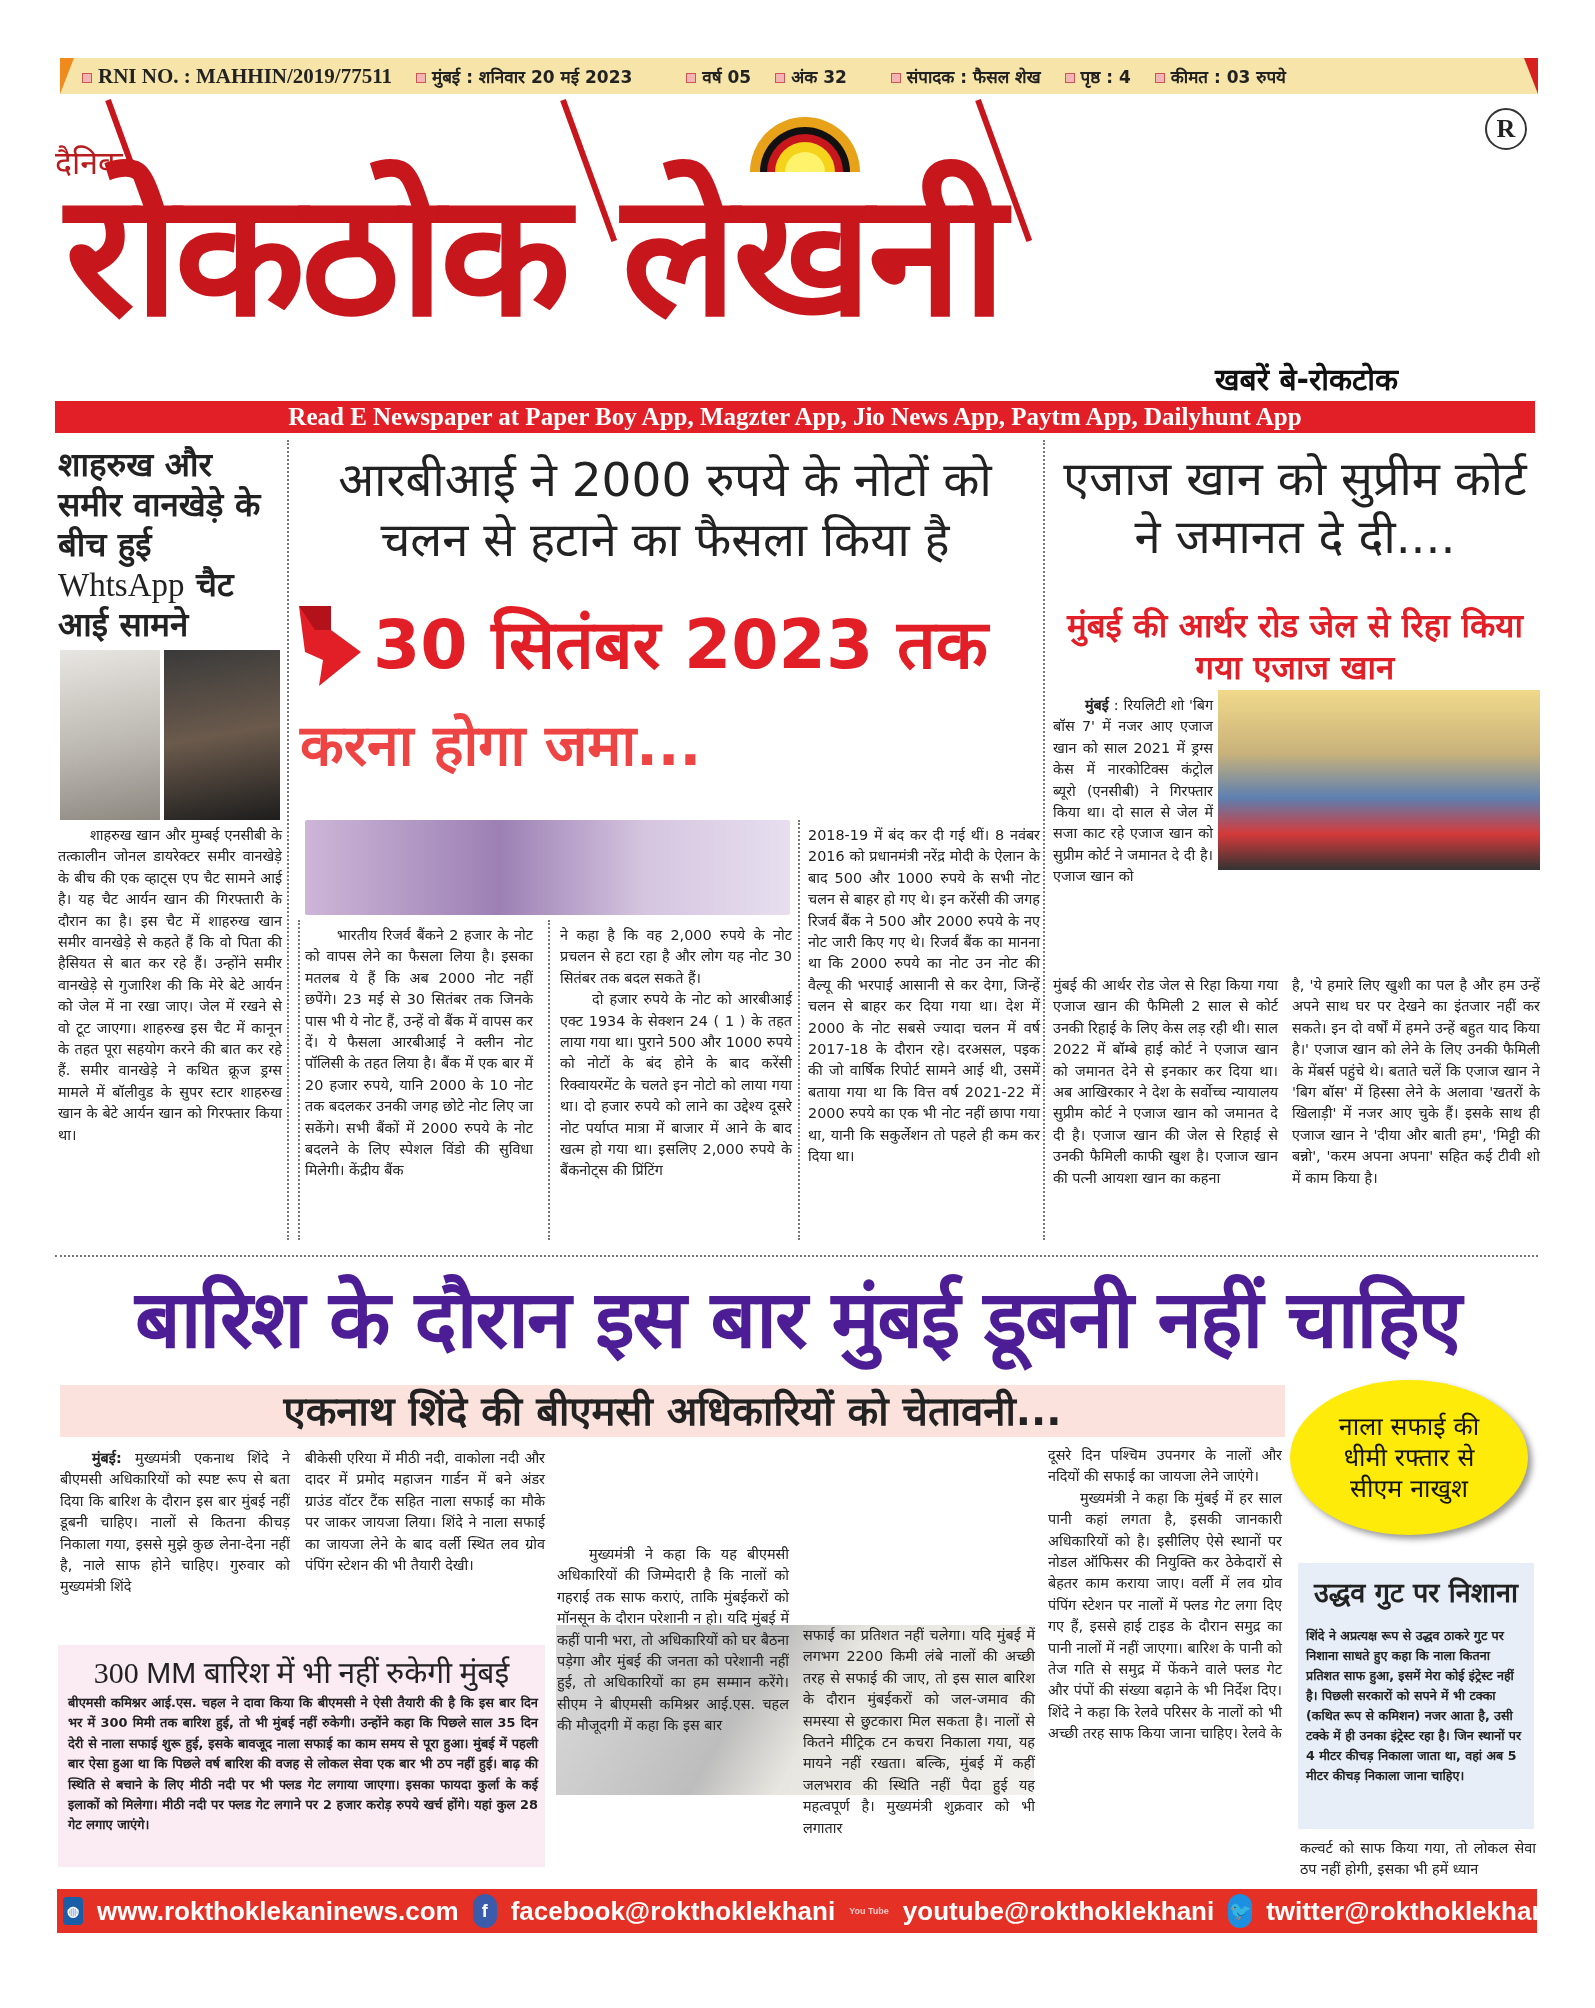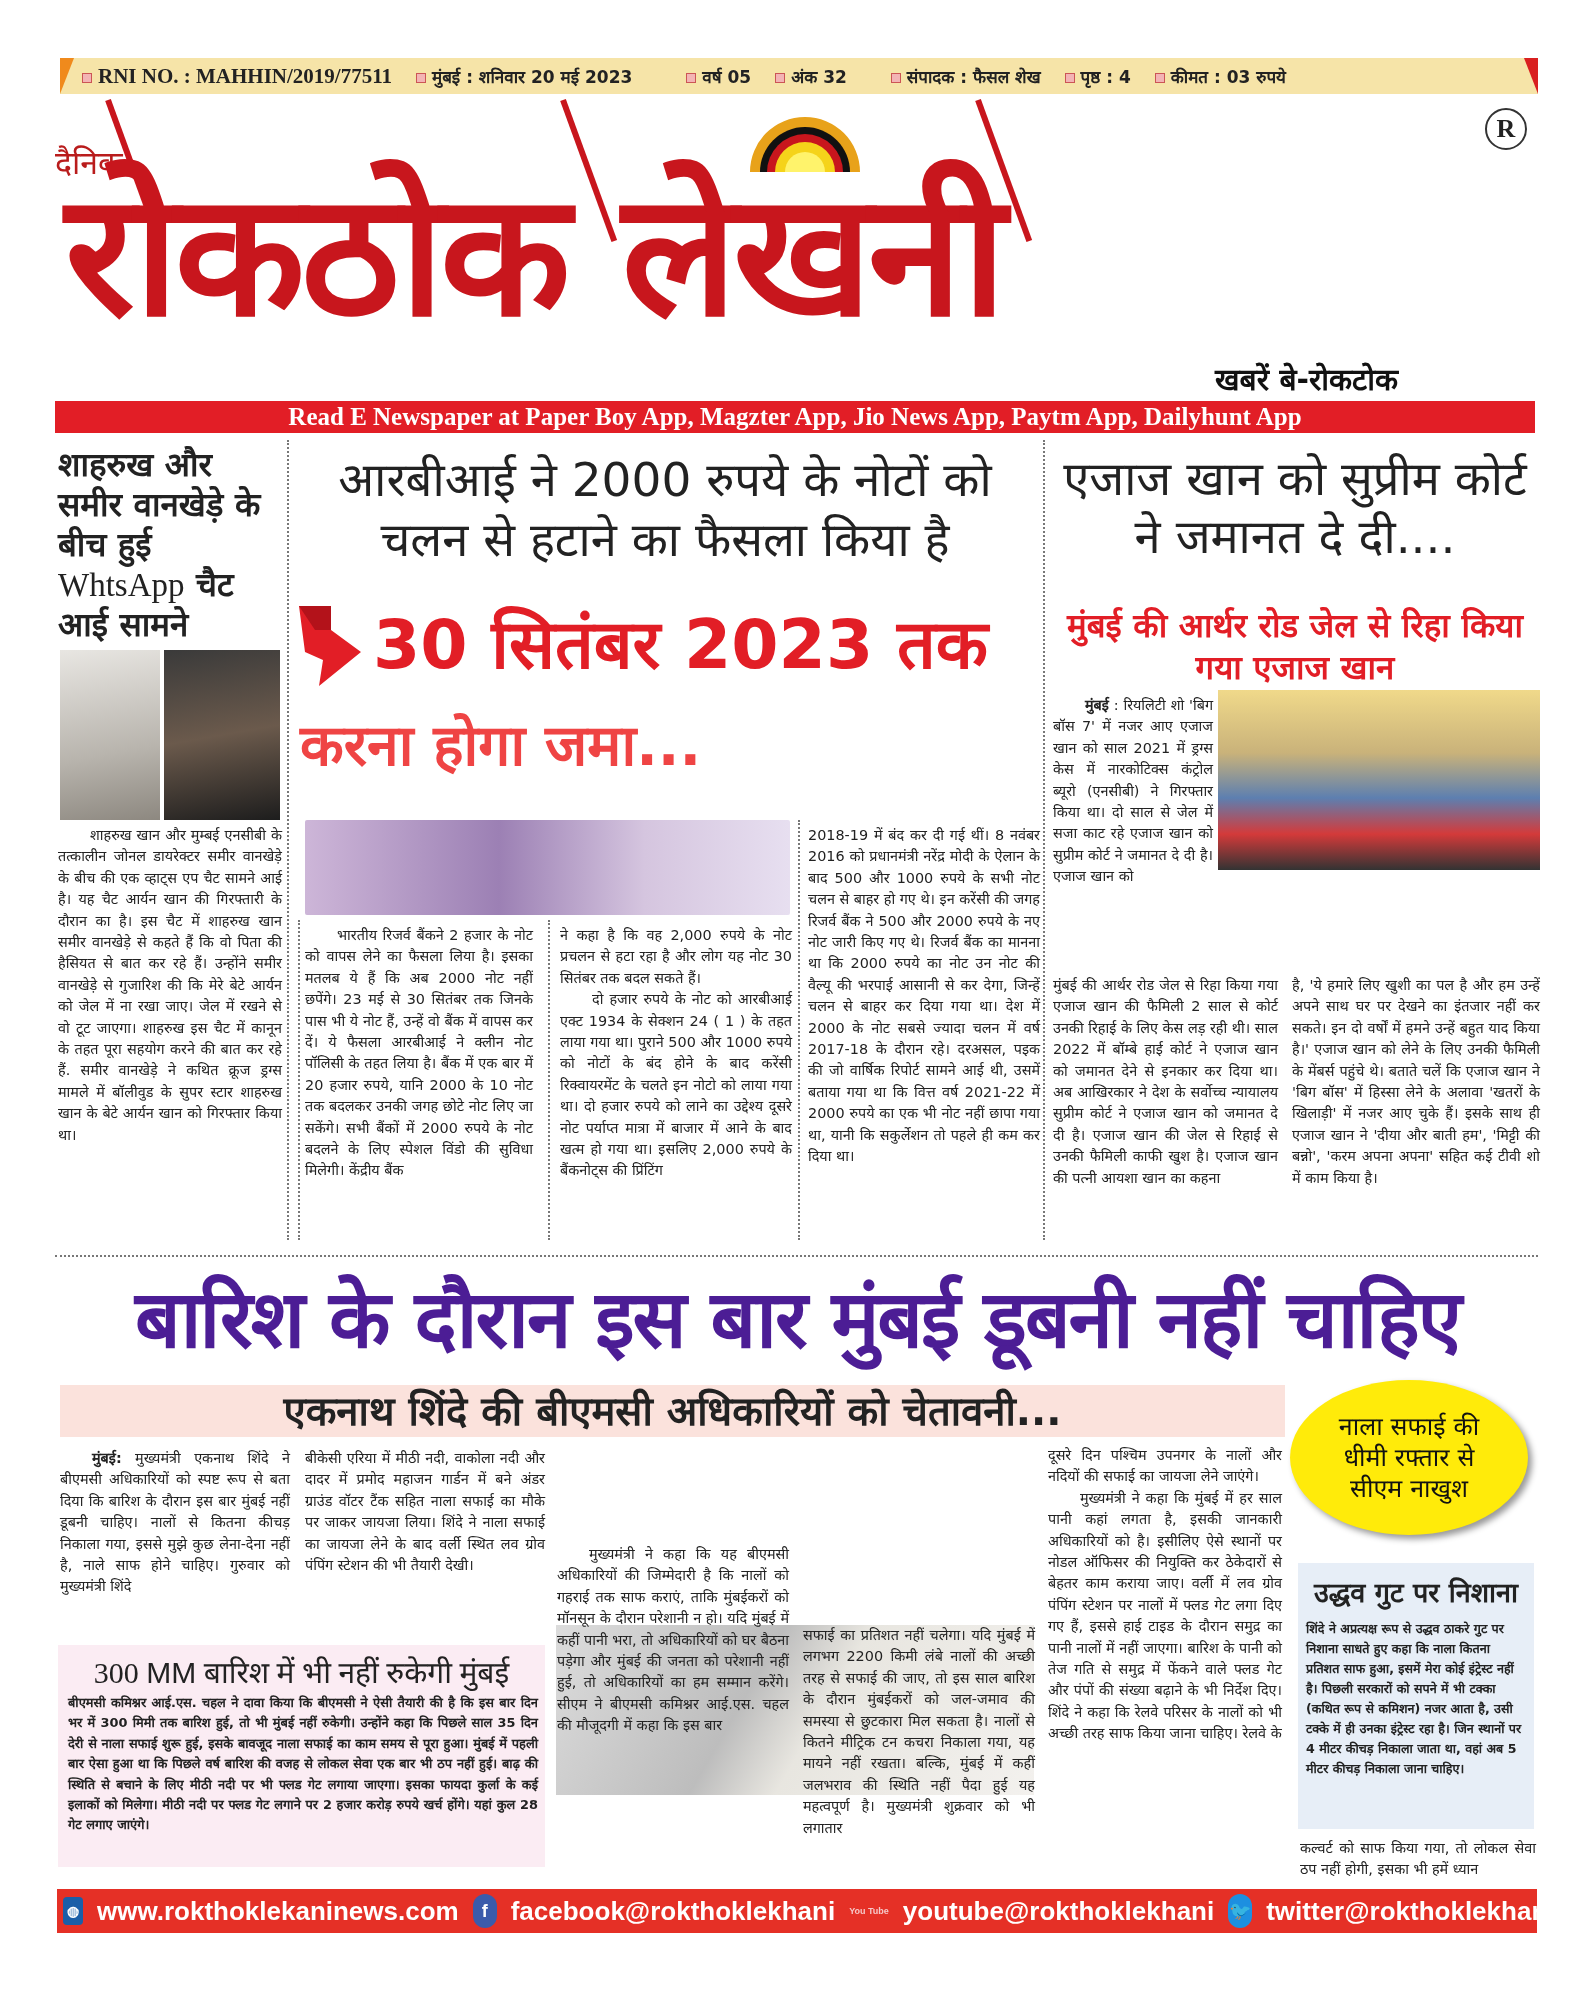--- a/index.html
+++ b/index.html
@@ -69,21 +69,21 @@
 #b-c2{left:305px;top:1448px;width:240px}
 #shinde-photo{left:556px;top:1445px;width:478px;height:170px}
 #b-c3{left:557px;top:1544px;width:232px}
 #b-c4{left:803px;top:1625px;width:232px}
 #b-c5{left:1048px;top:1445px;width:234px}
 #mm-box{left:58px;top:1645px;width:487px;height:222px;background:#fbecf3}
 #mm-title{left:0;top:6px;width:100%;text-align:center;font-size:30px;font-weight:normal;color:#222;font-family:"Liberation Serif",serif}
 #mm-title .mm{font-family:"Liberation Sans",sans-serif}
 #mm-body{left:10px;top:48px;width:470px;font-size:12.9px;font-weight:bold;line-height:20.4px;text-align:justify;color:#222}
 #uddhav-box{left:1298px;top:1563px;width:236px;height:266px;background:#e7eef7;padding:10px 8px}
-#uddhav-title{font-size:27px;font-weight:bold;text-align:center;margin-bottom:9px;color:#222}
+#uddhav-title{font-size:27px;font-weight:bold;text-align:center;margin-bottom:16px;color:#222}
 #uddhav-body{font-size:12.6px;font-weight:bold;line-height:20px;color:#222}
 #b-c6{left:1300px;top:1838px;width:236px}
 
 
 #footer{left:57px;top:1889px;width:1480px;height:44px;background:#e53026;color:#fff;font-family:"Liberation Sans",sans-serif;font-weight:bold;font-size:26px;display:flex;align-items:center;gap:14px;padding:0 6px;white-space:nowrap}
 .ficon{width:24px;height:34px;border-radius:12px;display:flex;align-items:center;justify-content:center;font-size:18px;flex:none}
 </style>
 </head>
 <body>
 

